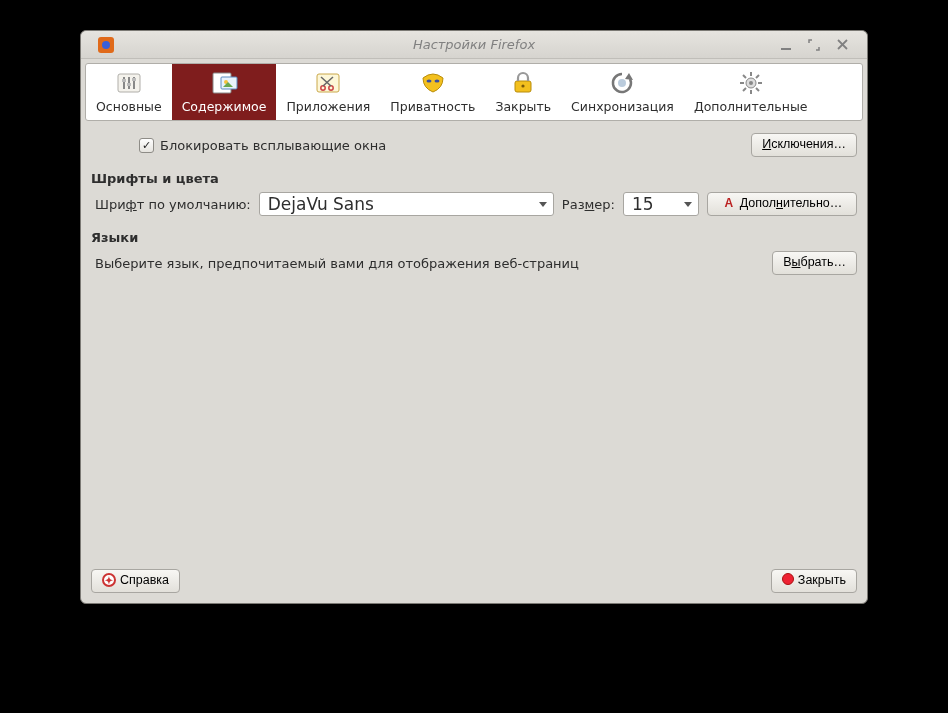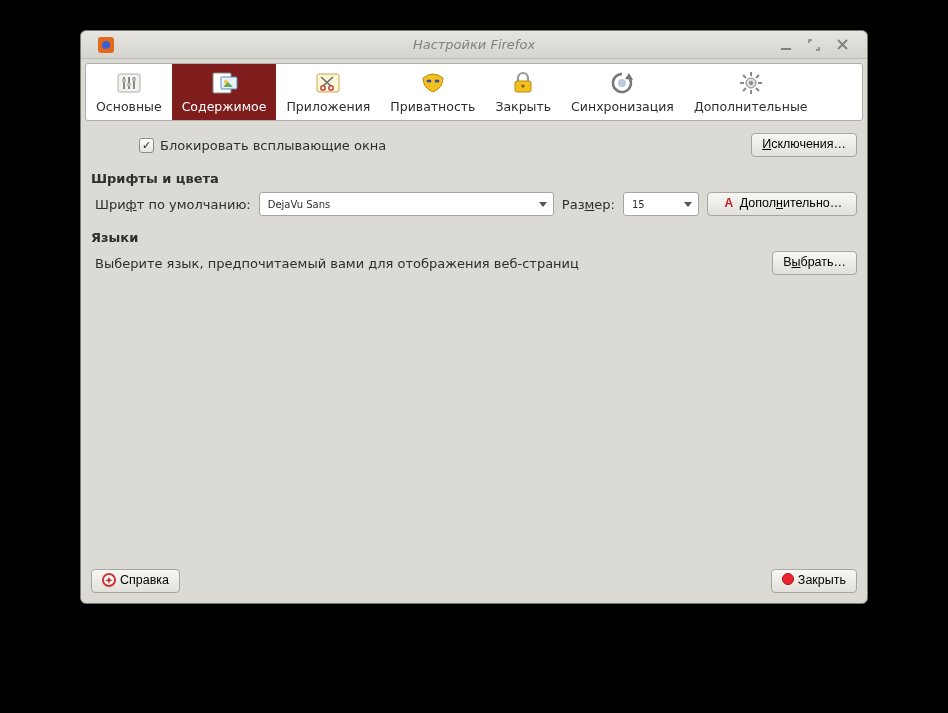--- a/index.html
+++ b/index.html
@@ -155,21 +155,21 @@
   }
   .select {
     background: #fff;
     border: 1px solid #a8a6a1;
     border-radius: 3px;
     height: 24px;
     display: flex;
     align-items: center;
     padding: 0 20px 0 8px;
     position: relative;
-    font-size: 10px;
+    font-size: 17px;
     cursor: pointer;
   }
   .select::after {
     content: "";
     position: absolute;
     right: 6px; top: 9px;
     border-left: 4px solid transparent;
     border-right: 4px solid transparent;
     border-top: 5px solid #555;
   }

